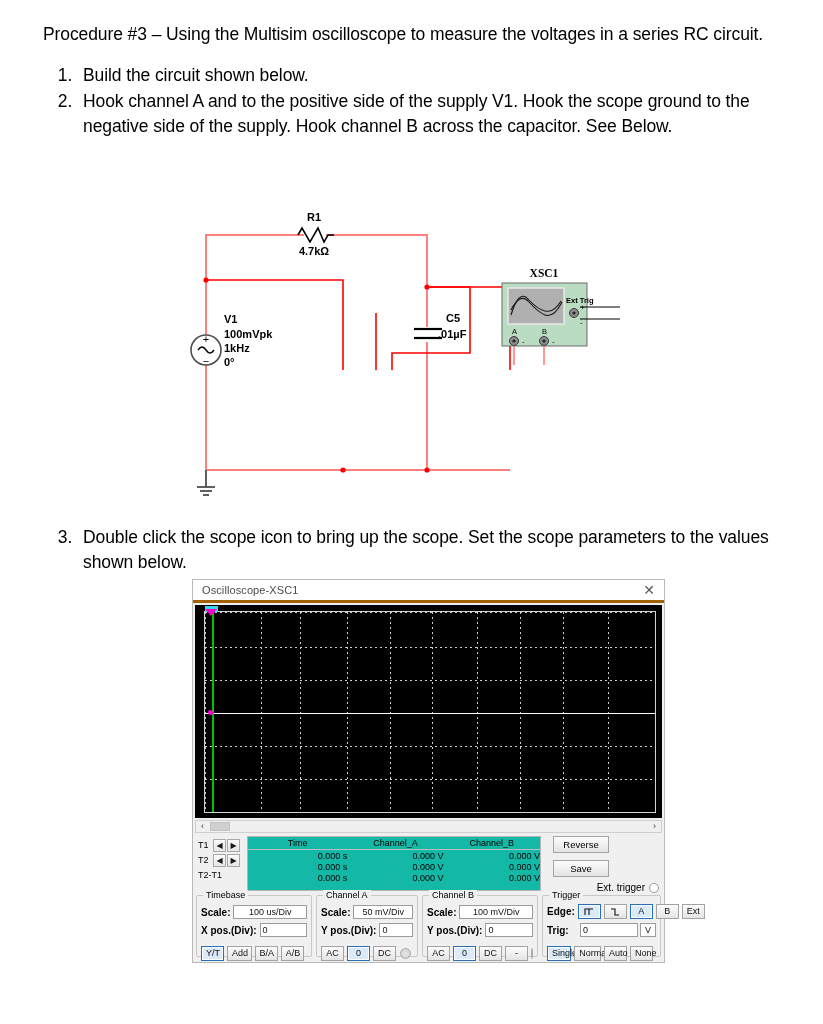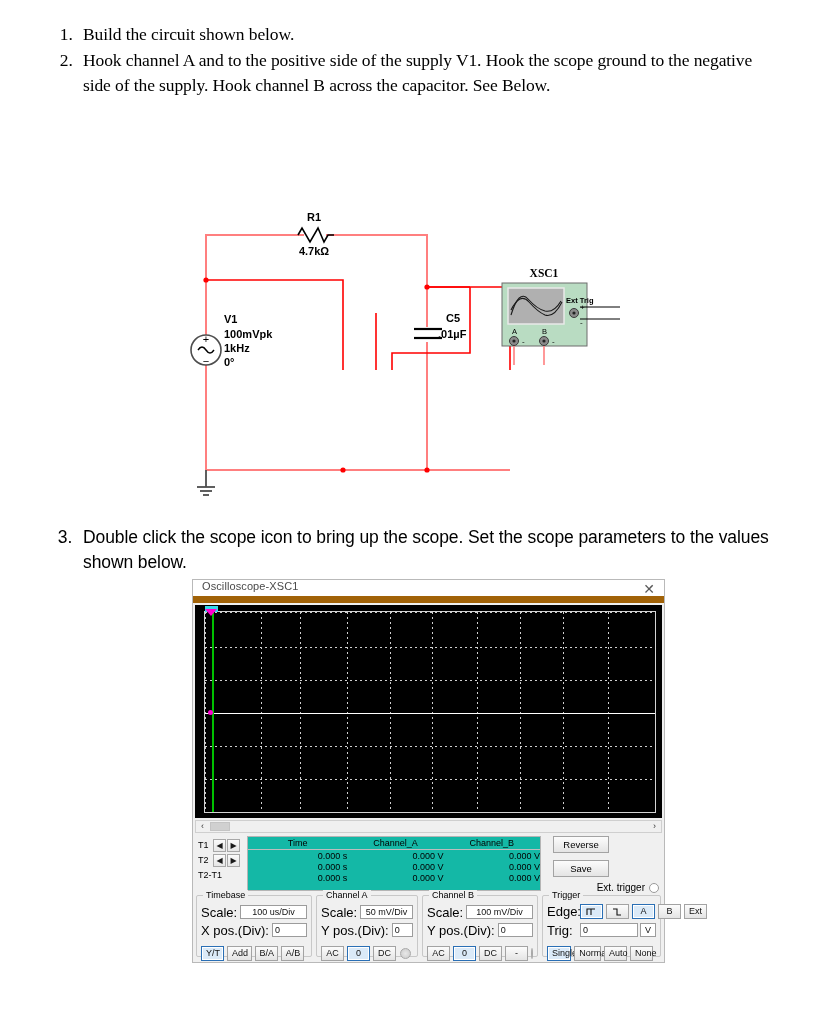--- a/index.html
+++ b/index.html
@@ -32,21 +32,20 @@
   ol.steps {
     margin: 0;
     padding-left: 34px;
     font-size: 17.5px;
     line-height: 25px;
   }
   ol.steps li {
     margin-bottom: 1px;
     padding-left: 6px;
     letter-spacing: -0.1px;
-    font-family: Liberation Serif, serif;
   }
 
   .step3-wrap {
     position: absolute;
     left: 43px;
     top: 525px;
     width: 730px;
   }
   ol.steps3 {
     margin: 0;
@@ -74,23 +73,23 @@
     width: 473px;
     height: 384px;
     background: #f0f0f0;
     border: 1px solid #b9b9b9;
     box-sizing: border-box;
     font-size: 9.5px;
   }
   .scope-titlebar {
     height: 23px;
     background: #ffffff;
-    border-bottom: 7px solid #a16207;
-    display: flex;
-    align-items: flex-start;
+    border-bottom: 3px solid #a16207;
+    display: flex;
+    align-items: center;
     padding: 0 6px 0 9px;
     box-sizing: border-box;
   }
   .scope-title {
     flex: 1;
     font-size: 11px;
     color: #4a4a4a;
     letter-spacing: 0.1px;
   }
   .close-x {
@@ -312,23 +311,24 @@
   .p-chB      { width: 116px; }
   .p-trigger  { width: 119px; }
 
   .field-row {
     display: flex;
     align-items: center;
     height: 16px;
     margin-bottom: 2px;
   }
   .field-label {
-    font-size: 13px;
+    font-size: 10px;
     white-space: nowrap;
     margin-right: 3px;
+    font-weight: bold;
   }
   .field-input {
     flex: 1;
     height: 14px;
     border: 1px solid #9c9c9c;
     background: #ffffff;
     font-size: 9px;
     line-height: 12px;
     padding: 0 2px;
     box-sizing: border-box;
@@ -370,20 +370,21 @@
     margin-right: 2px;
     box-sizing: border-box;
     cursor: pointer;
   }
   .edge-svg { vertical-align: middle; }
 </style>
 </head>
 <body>
 
 <div class="doc">
+  <p class="intro">Procedure #3 – Using the Multisim oscilloscope to measure the voltages in a series RC circuit.</p>
   <ol class="steps">
     <li>Build the circuit shown below.</li>
     <li>Hook channel A and to the positive side of the supply V1. Hook the scope ground to the negative side of the supply. Hook channel B across the capacitor. See Below.</li>
   </ol>
 </div>
 
 <div class="circuit">
   <svg width="470" height="300" viewBox="0 0 470 300" xmlns="http://www.w3.org/2000/svg">
 
     <g stroke="#ff7f7f" stroke-width="2" fill="none">

